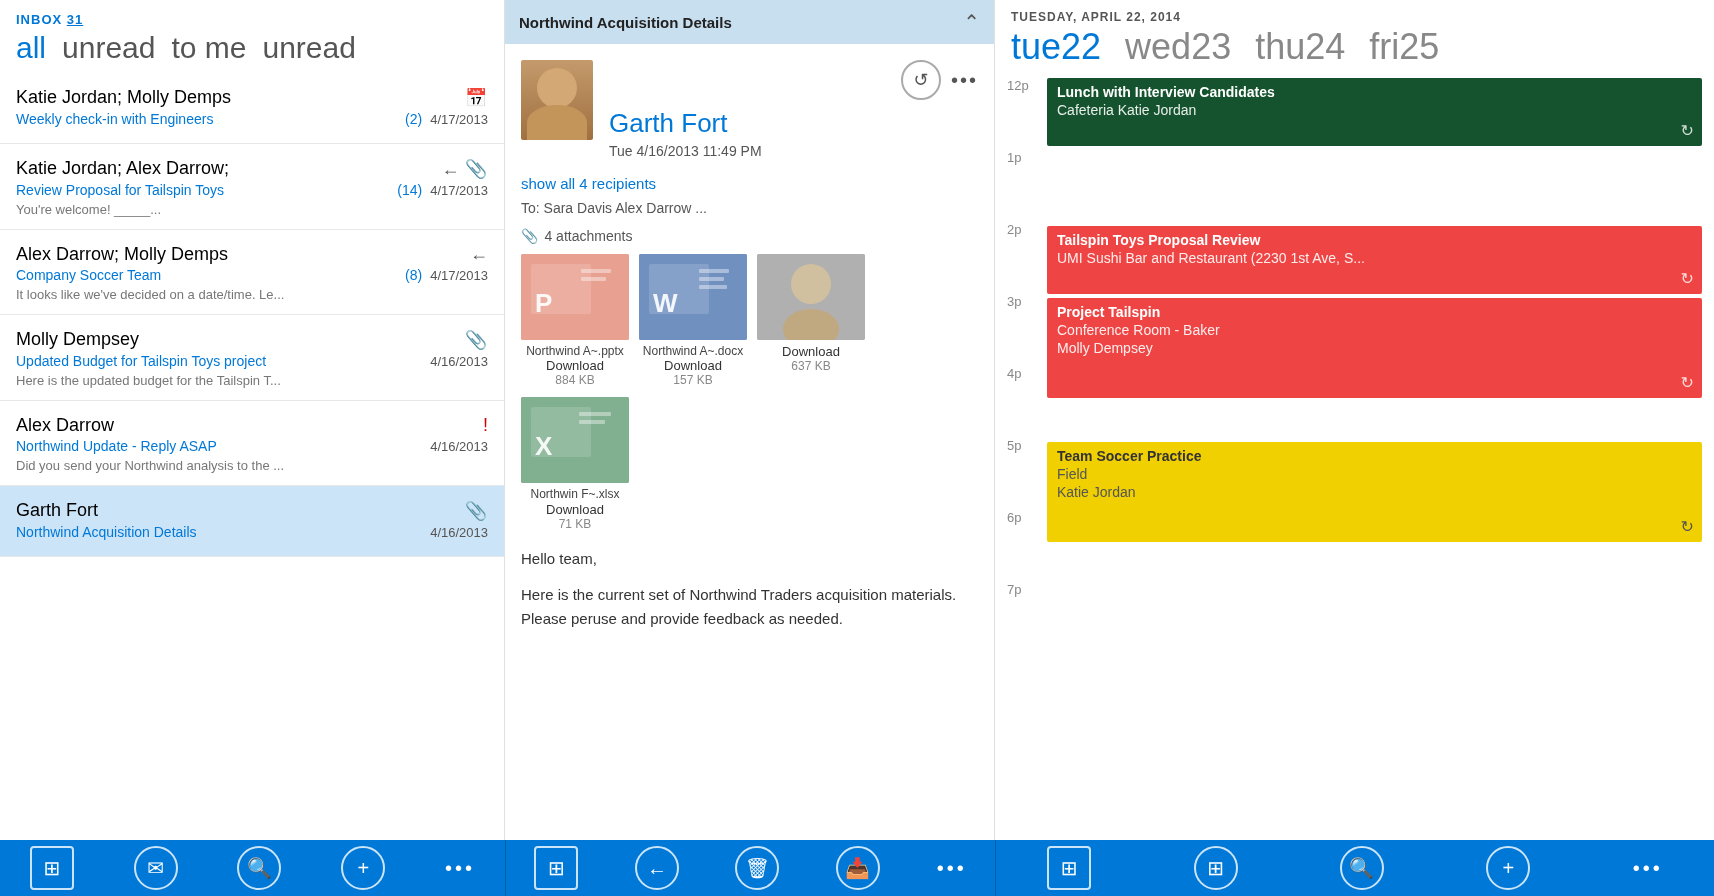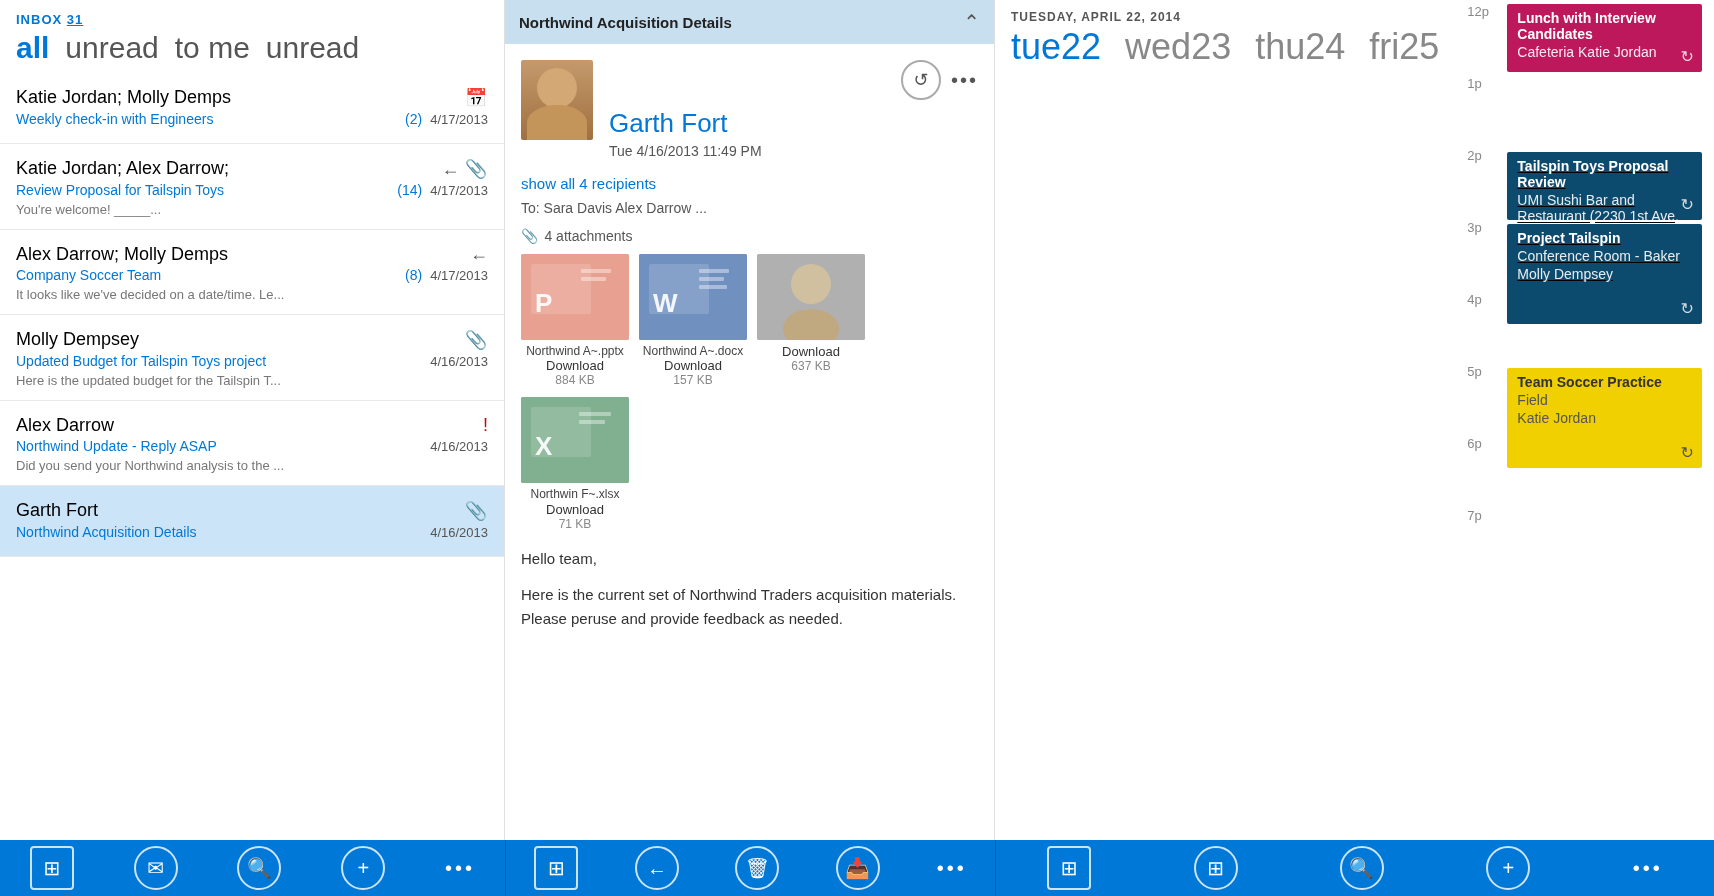--- a/index.html
+++ b/index.html
@@ -54,21 +54,21 @@
     }
 
     .filter-item {
       font-size: 30px;
       color: #555;
       cursor: pointer;
     }
 
     .filter-item.active {
       color: #0078d7;
-      font-weight: 700;
+      font-weight: 400;
     }
 
     .email-list {
       flex: 1;
       overflow-y: auto;
     }
 
     .email-item {
       padding: 14px 16px 12px 16px;
       border-bottom: 1px solid #e8e8e8;
@@ -338,21 +338,21 @@
 
     .email-body p {
       margin-bottom: 12px;
     }
 
     
     .panel-right {
       flex: 1;
       background: #fff;
       display: flex;
-      flex-direction: row;
+      flex-direction: column;
       overflow: hidden;
     }
 
     .cal-header {
       padding: 10px 16px 6px 16px;
     }
 
     .cal-date-label {
       font-size: 12px;
       font-weight: 700;
@@ -413,22 +413,22 @@
     }
 
     .cal-event-repeat {
       position: absolute;
       right: 8px;
       bottom: 6px;
       font-size: 16px;
       color: rgba(255,255,255,0.8);
     }
 
-    .event-green { background: #be185d; }
-    .event-orange { background: #0c4a6e; text-decoration: underline; }
+    .event-green { background: #14532d; }
+    .event-orange { background: #ef4444; }
     .event-yellow { background: #f0d000; }
 
     .cal-event-title.dark { color: #333; }
     .cal-event-loc.dark { color: #555; }
     .cal-event-repeat.dark { color: #555; }
 
     
     .toolbar {
       height: 56px;
       display: flex;

